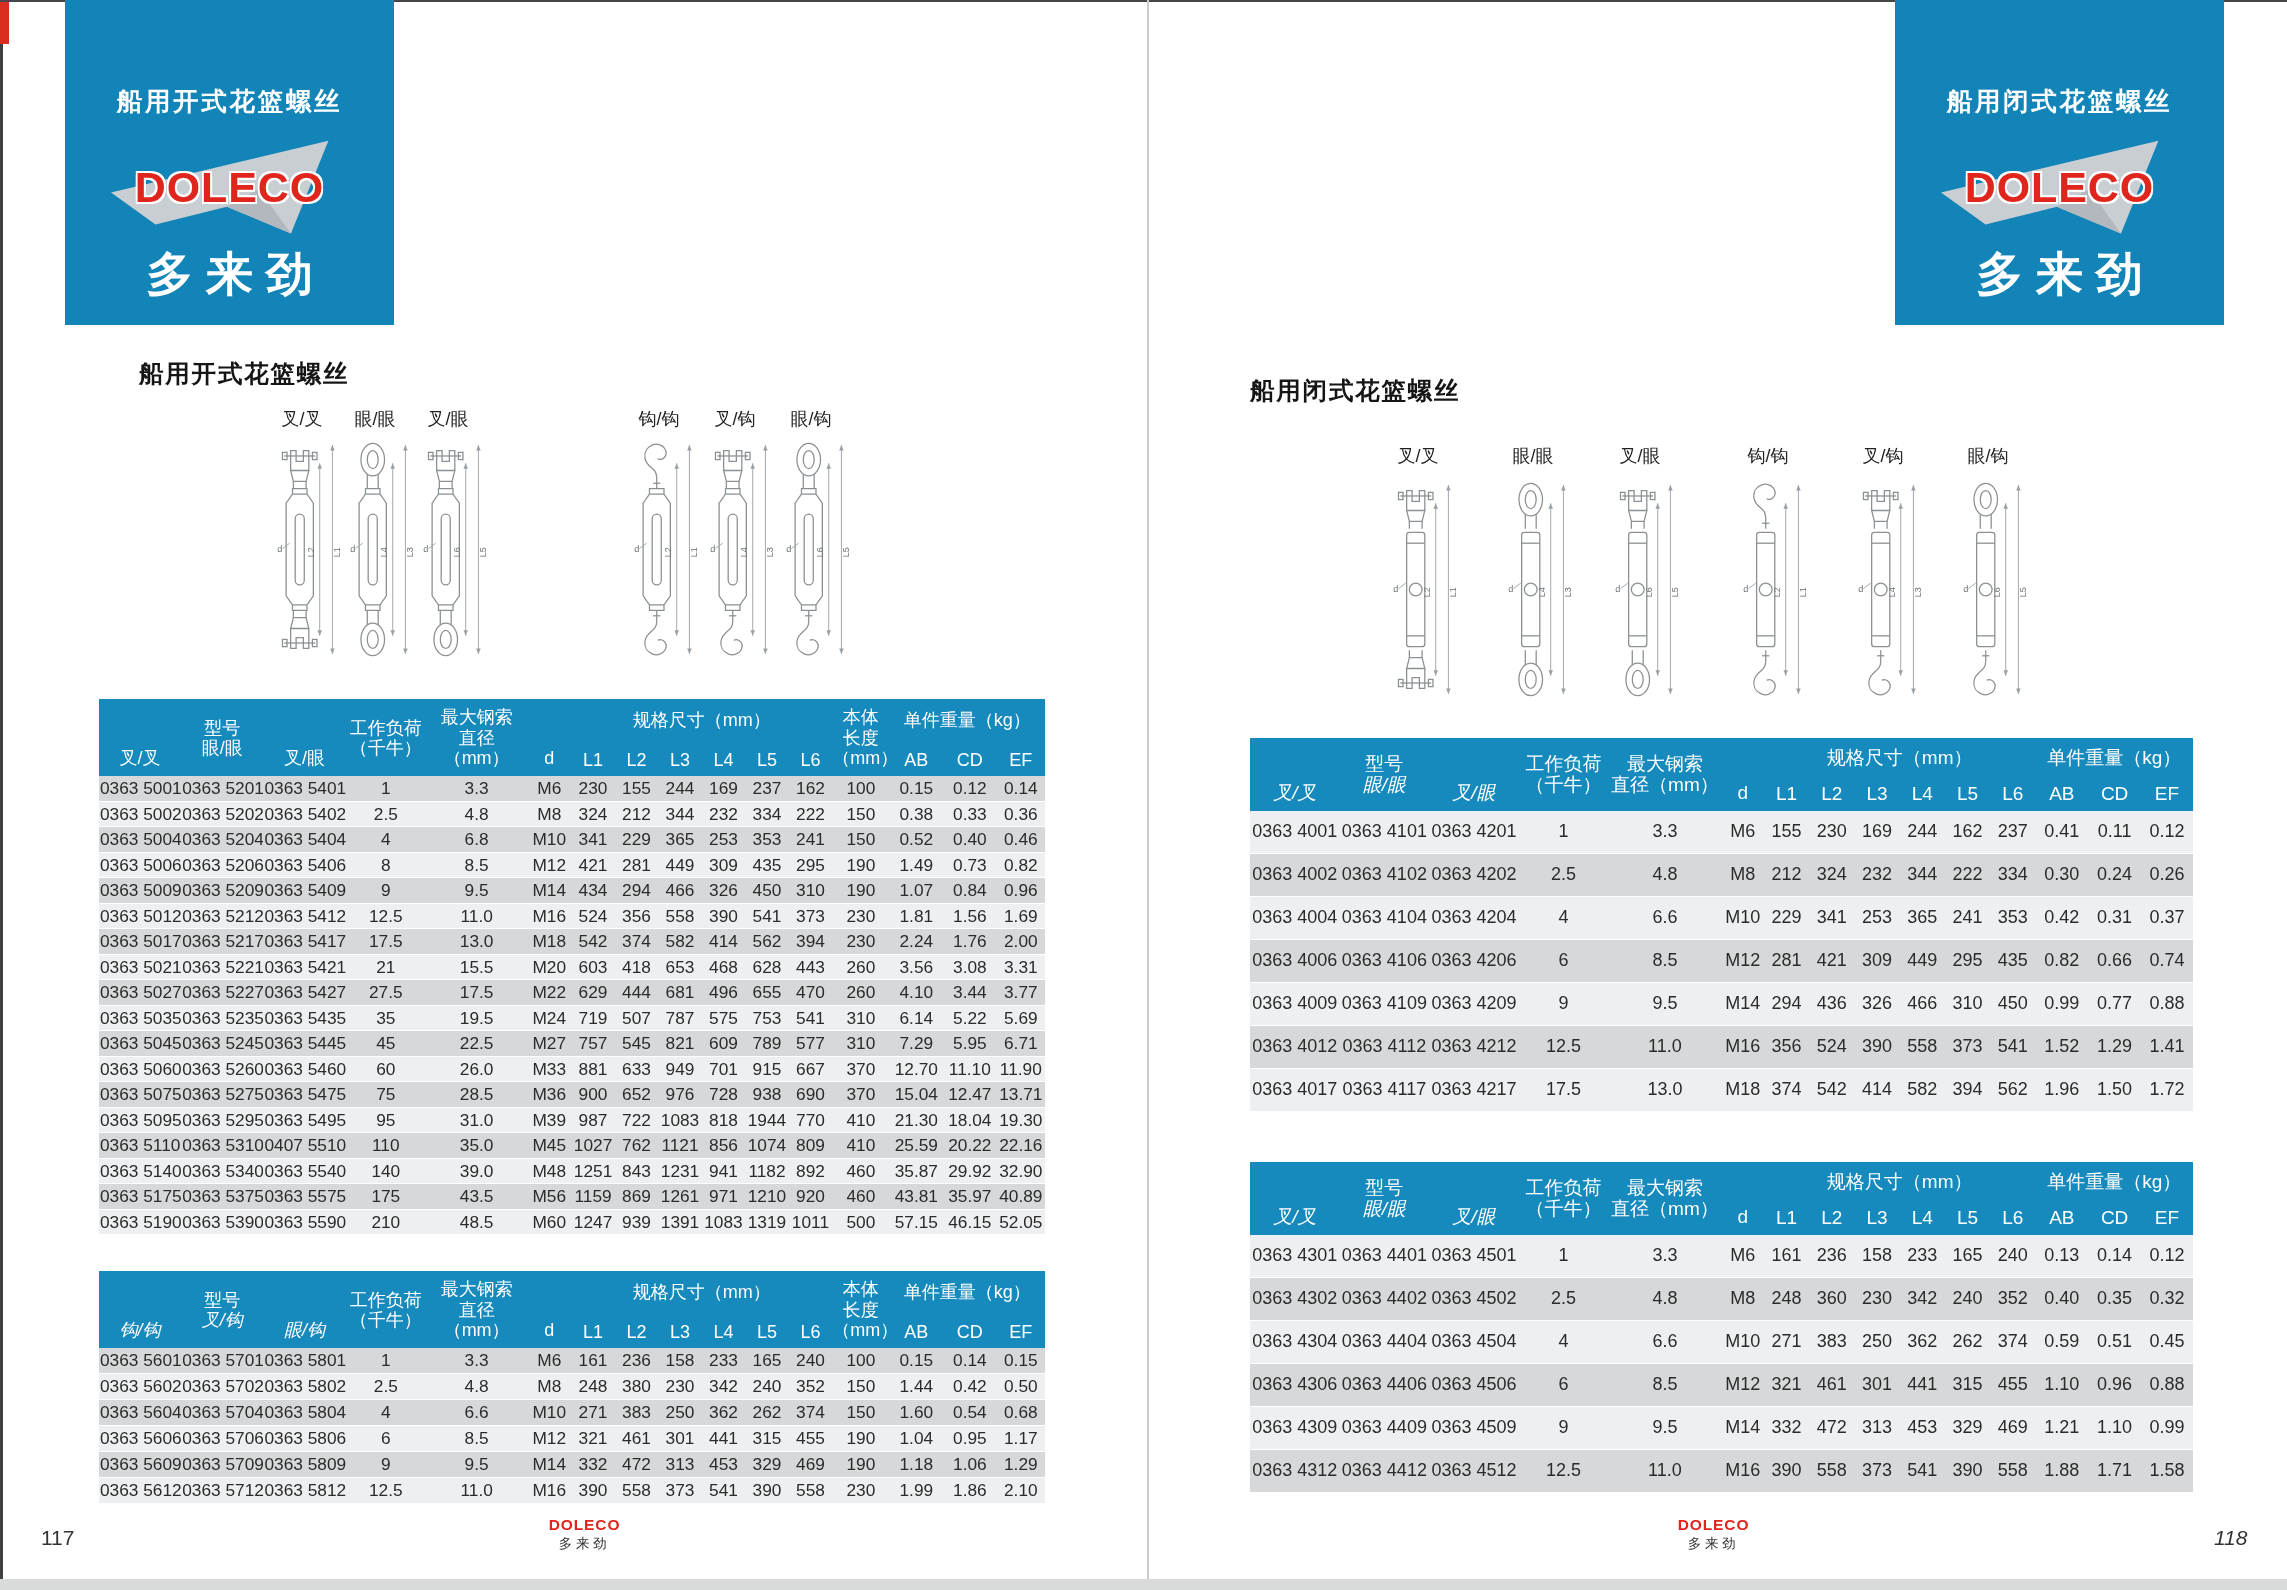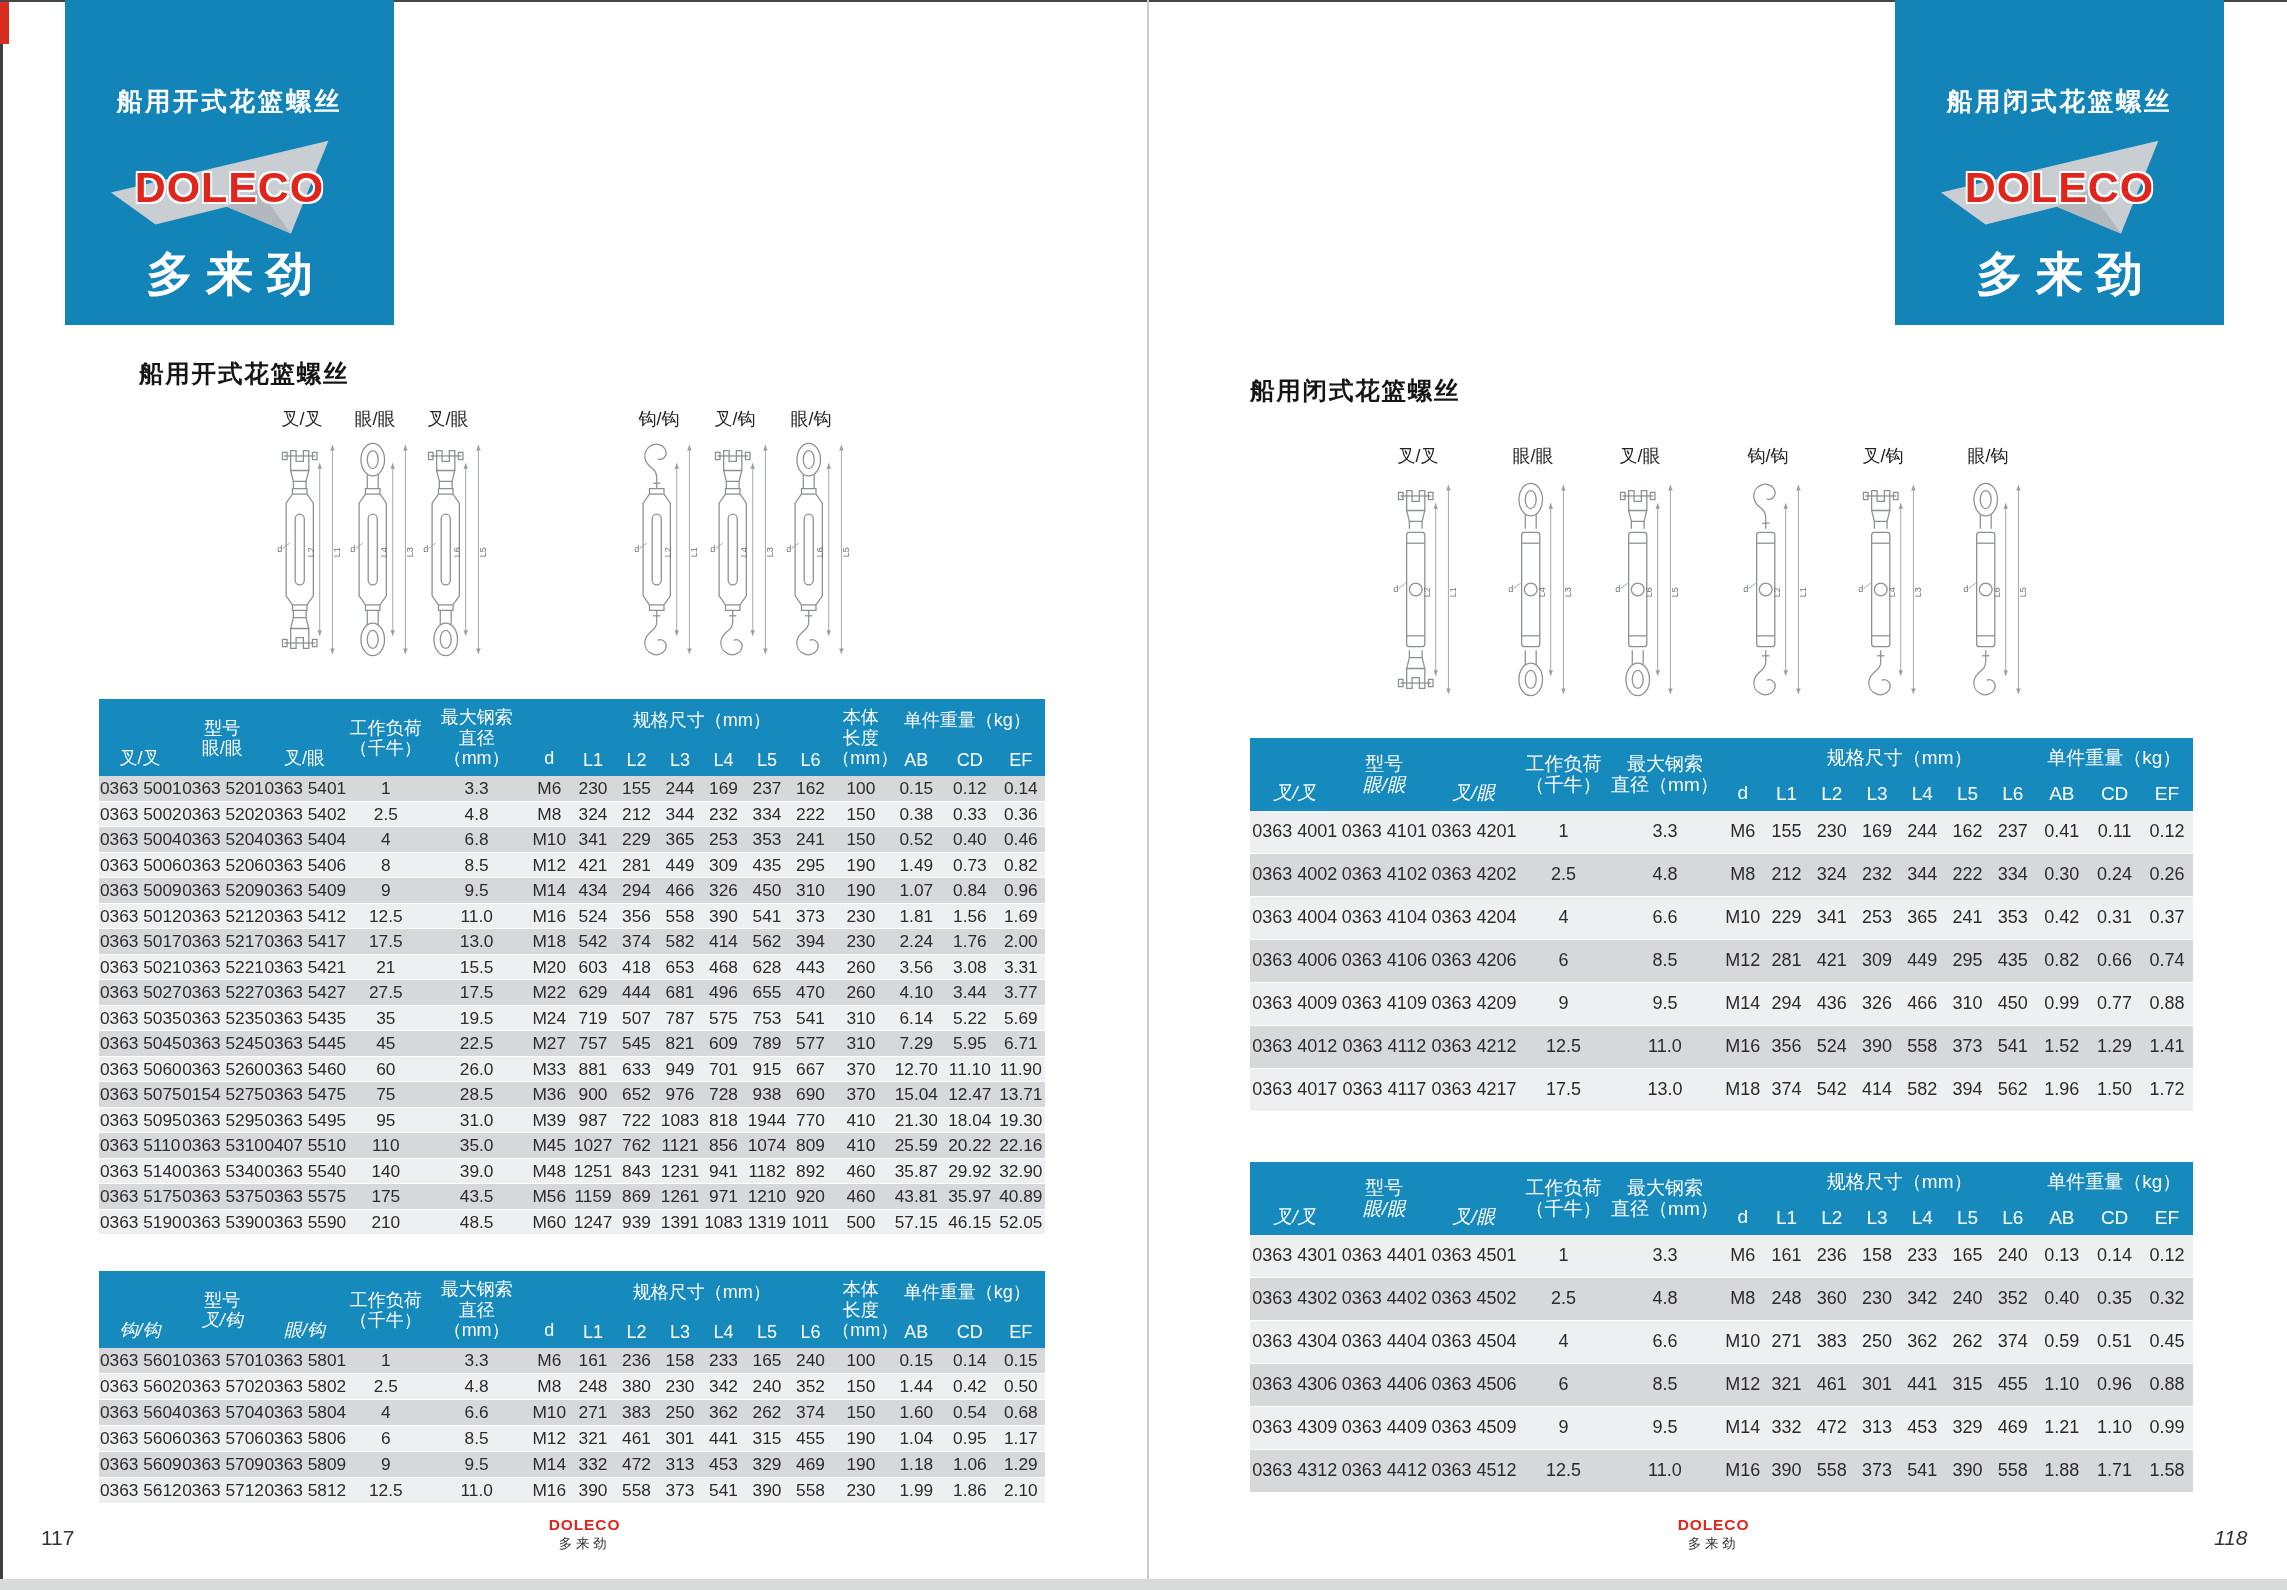--- a/index.html
+++ b/index.html
@@ -519,21 +519,21 @@
         <td>701</td>
         <td>915</td>
         <td>667</td>
         <td>370</td>
         <td>12.70</td>
         <td>11.10</td>
         <td>11.90</td>
       </tr>
       <tr class="dark">
         <td>0363 5075</td>
-        <td>0154 5275</td>
+        <td>0363 5275</td>
         <td>0363 5475</td>
         <td>75</td>
         <td>28.5</td>
         <td>M36</td>
         <td>900</td>
         <td>652</td>
         <td>976</td>
         <td>728</td>
         <td>938</td>
         <td>690</td>

